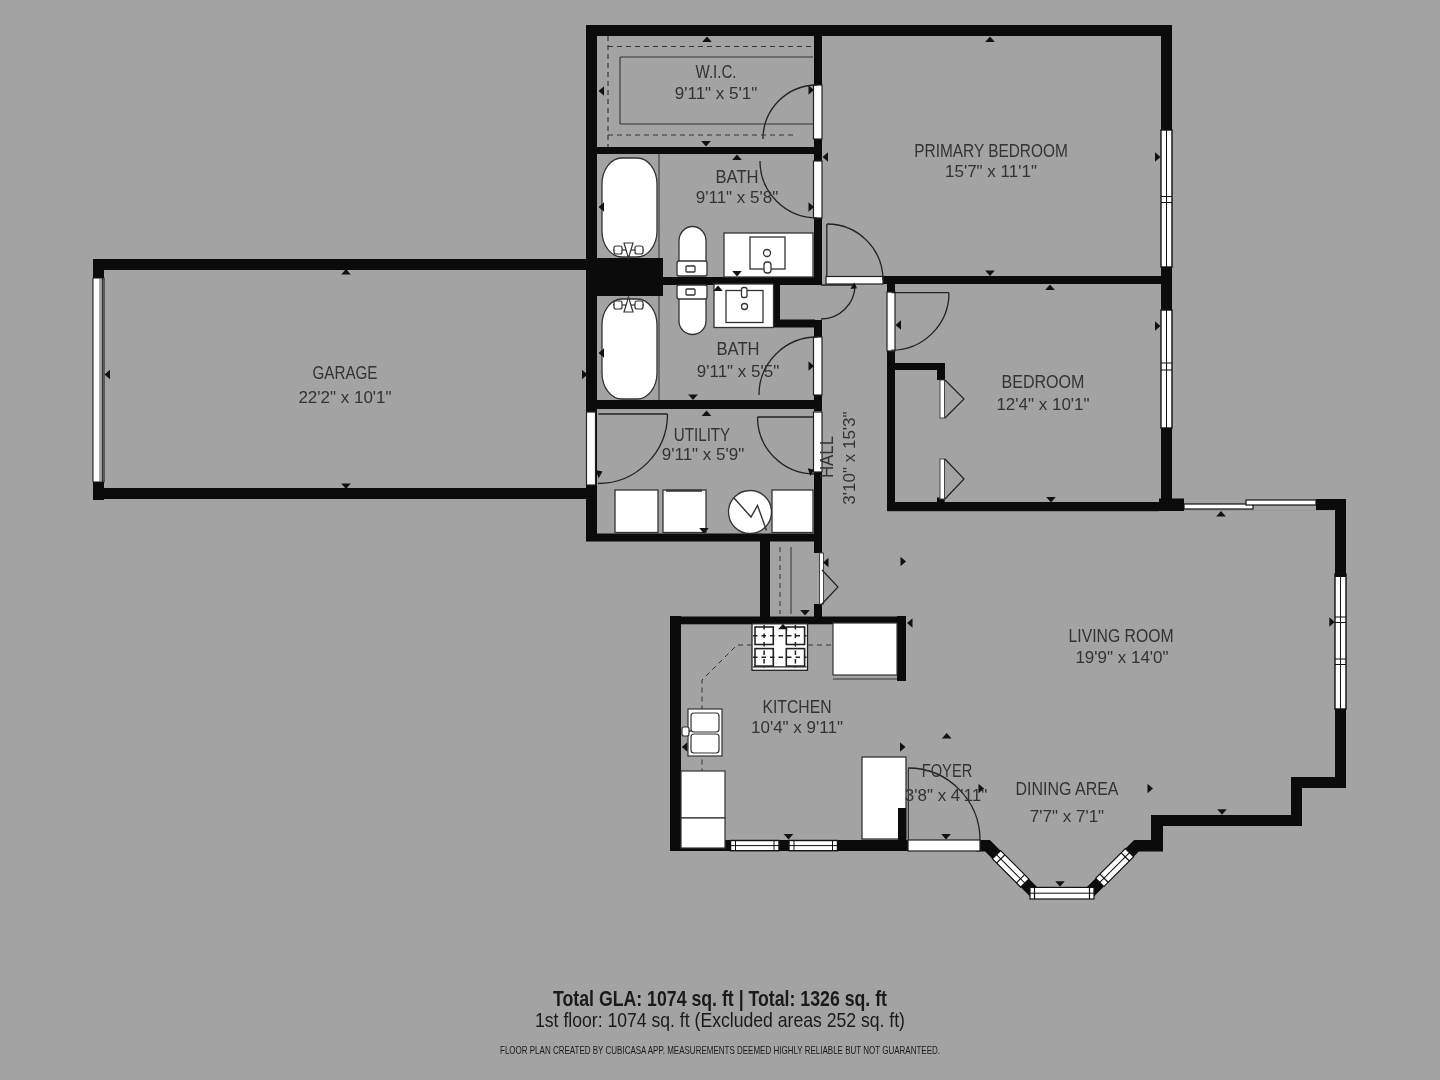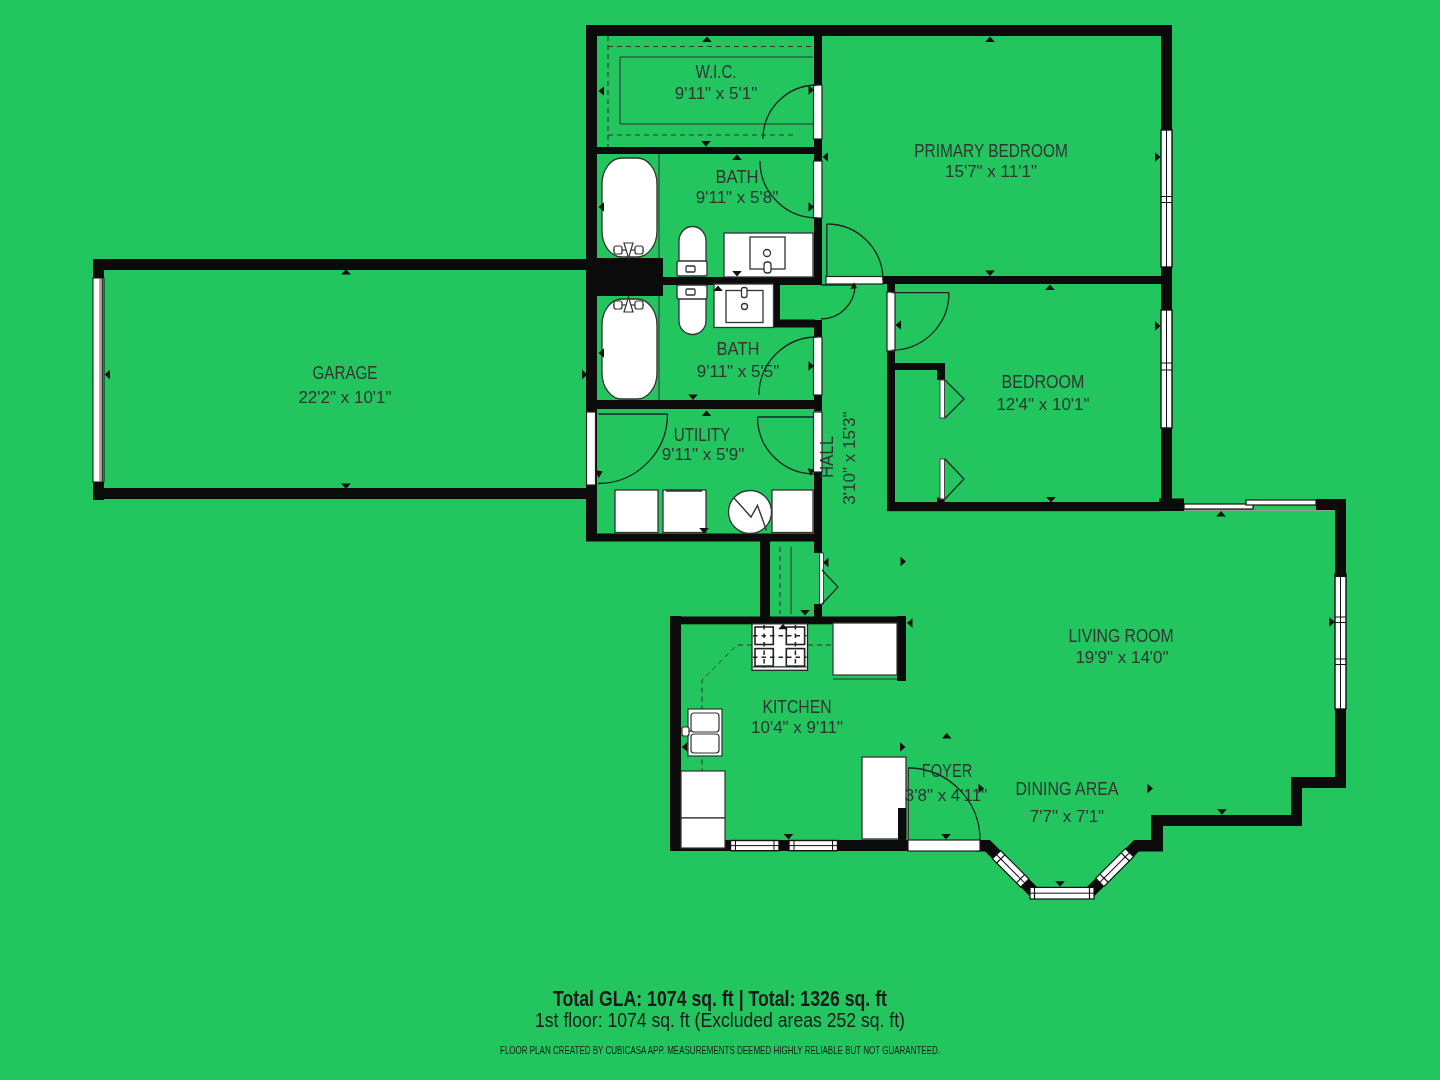--- a/index.html
+++ b/index.html
@@ -1,17 +1,17 @@
 <!DOCTYPE html>
 <html><head>
 <meta charset="utf-8">
 <style>
   html,body{margin:0;padding:0;background:#fff;}
   .page{position:absolute;top:0;left:0;}
-  .page{position:relative;width:1440px;height:1080px;background:#22c55e;overflow:hidden;}
+  .page{position:relative;width:1440px;height:1080px;background:#a3a3a3;overflow:hidden;}
   svg{position:absolute;top:0;left:0;}
   text{font-family:"Liberation Sans", sans-serif;fill:#333;}
   .room{font-size:19px;}
   .dim{font-size:17px;}
   .ftr1{font-size:22px;font-weight:bold;fill:#1a1a1a;}
   .ftr2{font-size:21px;fill:#1a1a1a;}
   .ftr3{font-size:10.5px;fill:#1a1a1a;}
 </style>
 </head>
 <body>

